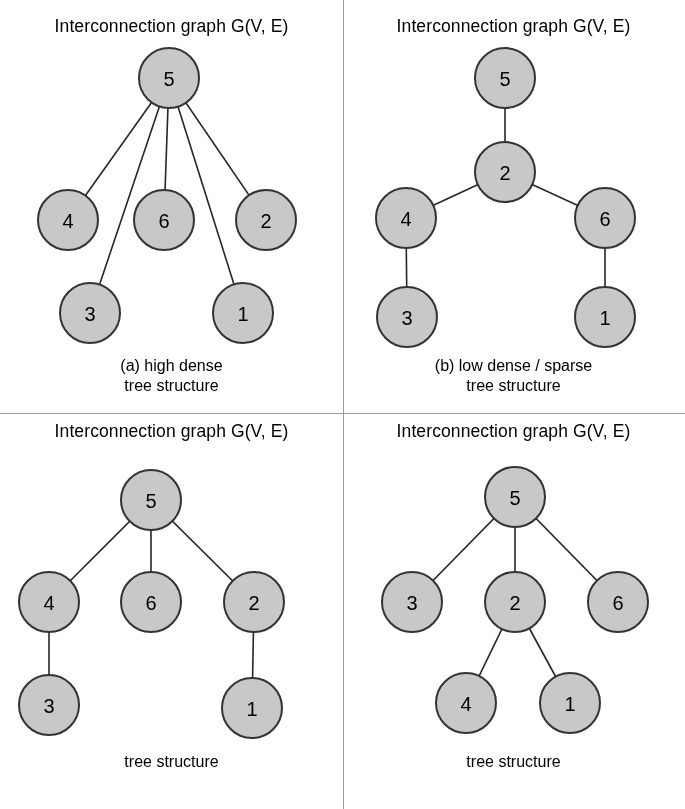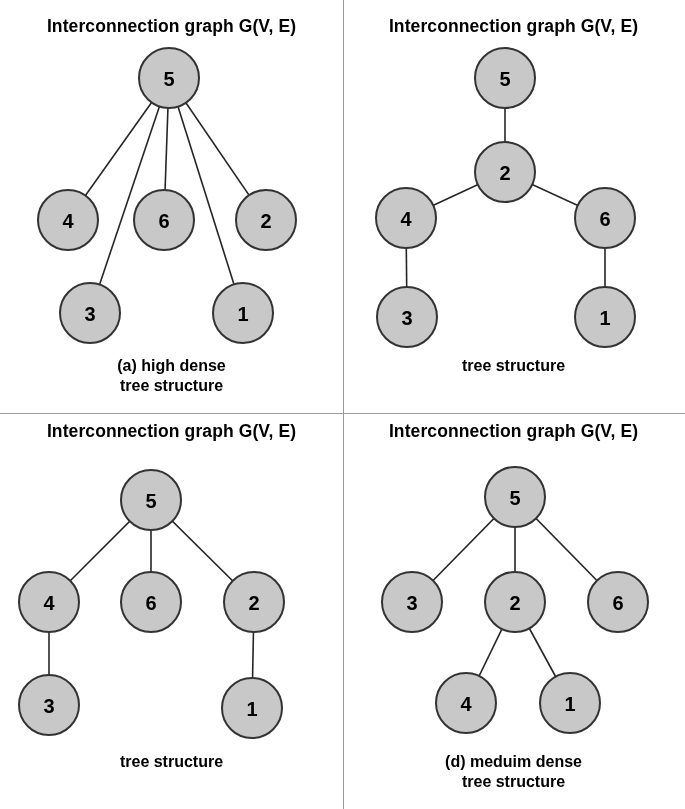--- a/index.html
+++ b/index.html
@@ -32,21 +32,20 @@
     left: 343px;
     top: 0;
     width: 1px;
     height: 809px;
     background: #9a9a9a;
   }
   .panel {
     position: absolute;
     width: 343px;
     height: 404px;
-    font-weight: bold;
   }
   .panel-a { left: 0;   top: 0; }
   .panel-b { left: 342px; top: 0; }
   .panel-c { left: 0;   top: 405px; }
   .panel-d { left: 342px; top: 405px; }
 
   .panel-title {
     position: absolute;
     left: 0;
     top: 16px;
@@ -170,20 +169,21 @@
         <g>
           <circle cx="65" cy="317" r="30" class="node-circle"></circle>
           <text x="65" y="318" class="node-label">3</text>
         </g>
         <g>
           <circle cx="263" cy="317" r="30" class="node-circle"></circle>
           <text x="263" y="318" class="node-label">1</text>
         </g>
       </svg>
     <div class="panel-caption">
+      <span class="caption-line">(b) low dense / sparse</span>
       <span class="caption-line">tree structure</span>
     </div>
   </div>
 
   <div class="panel panel-c">
     <div class="panel-title">Interconnection graph G(V, E)</div>
     <svg class="graph-svg" viewBox="0 0 343 404">
         <line x1="151" y1="95" x2="49" y2="197" class="edge"></line>
         <line x1="151" y1="95" x2="151" y2="197" class="edge"></line>
         <line x1="151" y1="95" x2="254" y2="197" class="edge"></line>
@@ -246,18 +246,17 @@
         <g>
           <circle cx="124" cy="298" r="30" class="node-circle"></circle>
           <text x="124" y="299" class="node-label">4</text>
         </g>
         <g>
           <circle cx="228" cy="298" r="30" class="node-circle"></circle>
           <text x="228" y="299" class="node-label">1</text>
         </g>
       </svg>
     <div class="panel-caption">
-      <span class="caption-line">(d) meduim dense</span>
       <span class="caption-line">tree structure</span>
     </div>
   </div>
 
 </div>
 
 </body></html>

